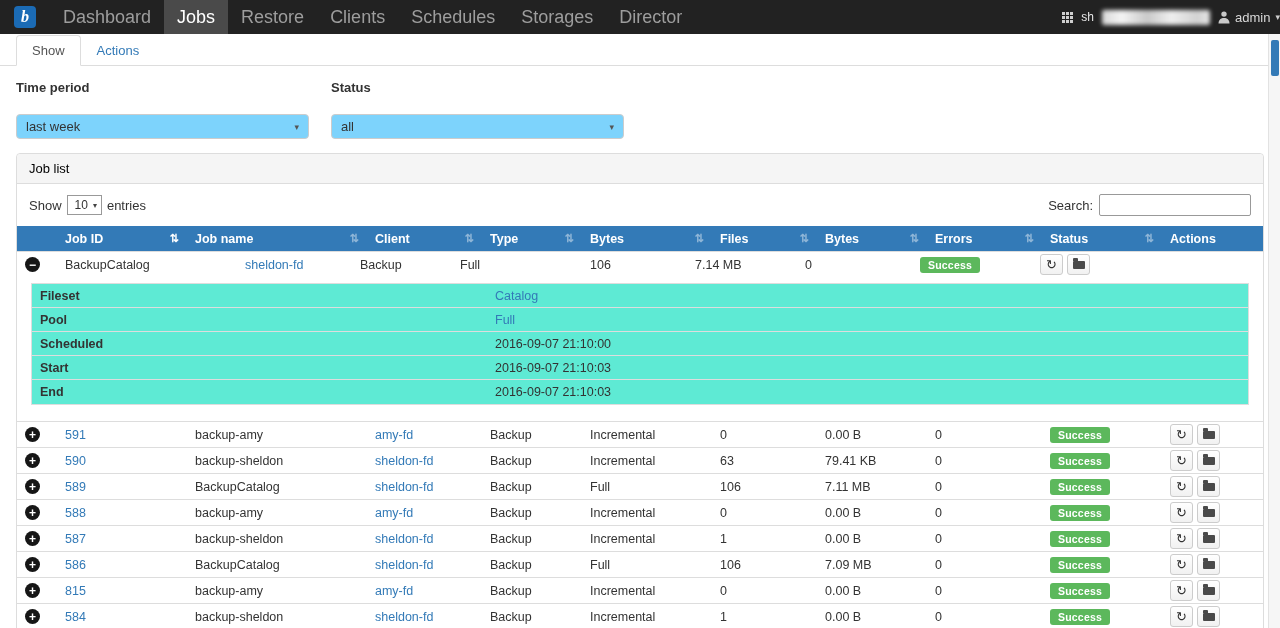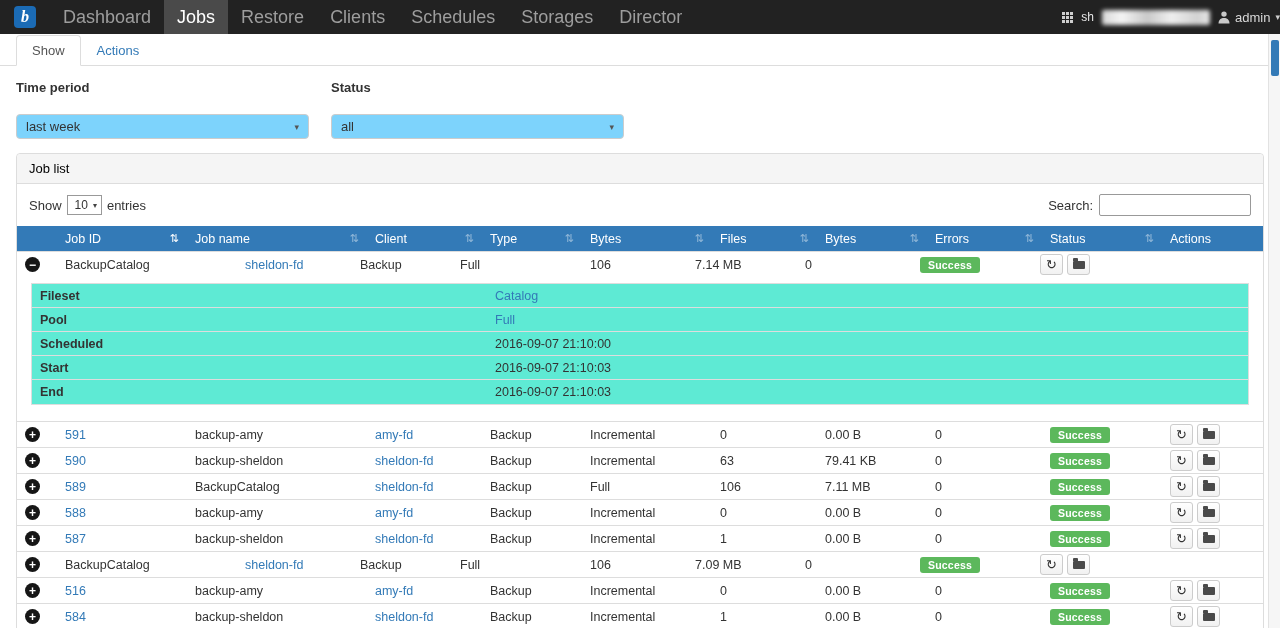--- a/index.html
+++ b/index.html
@@ -48,21 +48,21 @@
   .controls{display:flex;justify-content:space-between;align-items:center;padding:0 12px 10px}
   .entries{display:flex;align-items:center;gap:5px}
   .mini-select{border:1px solid #999;height:20px;display:inline-flex;align-items:center;
     gap:5px;padding:0 4px 0 7px;background:#fff;font-size:12px;cursor:pointer}
   .mini-select .caret-glyph{font-size:8px;color:#444}
   .search{display:flex;align-items:center;gap:6px}
   .search input{width:152px;height:22px;border:1px solid #999;border-radius:2px;padding:0 5px;font:inherit}
   
   .dtable{width:100%}
   .thead{display:flex;background:var(--accent);color:#fff;height:25px;align-items:center}
-  .th{display:flex;align-items:center;justify-content:space-between;padding:0 8px;font-weight:normal;
+  .th{display:flex;align-items:center;justify-content:space-between;padding:0 8px;font-weight:bold;
     font-size:12.5px;cursor:pointer;height:100%}
   .sort-icon{opacity:.45;font-size:11px;margin-left:4px}
   .th.sorted .sort-icon{opacity:1}
   .trow{display:flex;height:26px;border-top:1px solid var(--border);align-items:center;background:#fff}
   .td{padding:0 8px;font-size:12.5px;display:flex;align-items:center;height:100%}
   .c-expand{width:40px;flex:none;justify-content:flex-start}
   .c-jobid{width:130px;flex:none}
   .c-name{width:180px;flex:none}
   .c-client{width:115px;flex:none}
   .c-type{width:100px;flex:none}
@@ -416,20 +416,23 @@
       <button class="abtn">
         <span class="folder-ic"></span>
       </button>
     </div>
   </div>
 
   <div class="trow">
     <div class="td c-expand">
                 <span class="expander">+</span>
               </div>
+    <div class="td c-jobid">
+                <a class="link">586</a>
+              </div>
     <div class="td c-name">BackupCatalog</div>
     <div class="td c-client">
                 <a class="link">sheldon-fd</a>
               </div>
     <div class="td c-type">Backup</div>
     <div class="td c-level">Full</div>
     <div class="td c-files">106</div>
     <div class="td c-bytes">7.09 MB</div>
     <div class="td c-errors">0</div>
     <div class="td c-status">
@@ -443,21 +446,21 @@
         <span class="folder-ic"></span>
       </button>
     </div>
   </div>
 
   <div class="trow">
     <div class="td c-expand">
                 <span class="expander">+</span>
               </div>
     <div class="td c-jobid">
-                <a class="link">516</a>
+                <a class="link">815</a>
               </div>
     <div class="td c-name">backup-amy</div>
     <div class="td c-client">
                 <a class="link">amy-fd</a>
               </div>
     <div class="td c-type">Backup</div>
     <div class="td c-level">Incremental</div>
     <div class="td c-files">0</div>
     <div class="td c-bytes">0.00 B</div>
     <div class="td c-errors">0</div>

